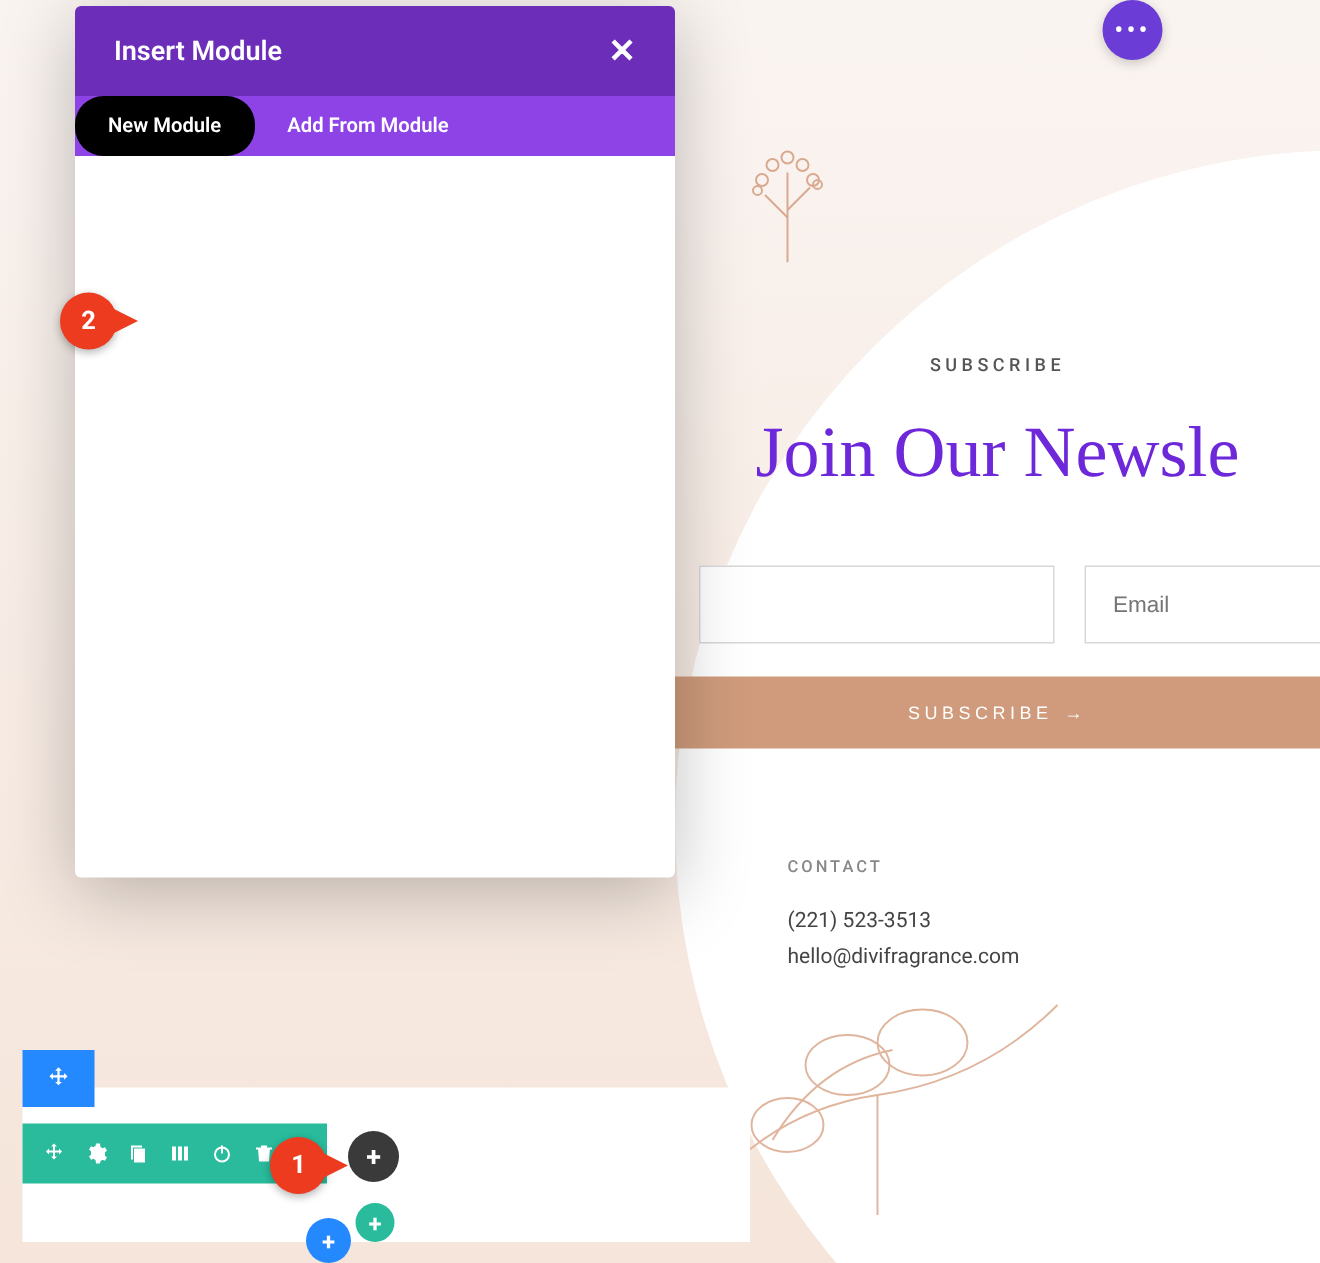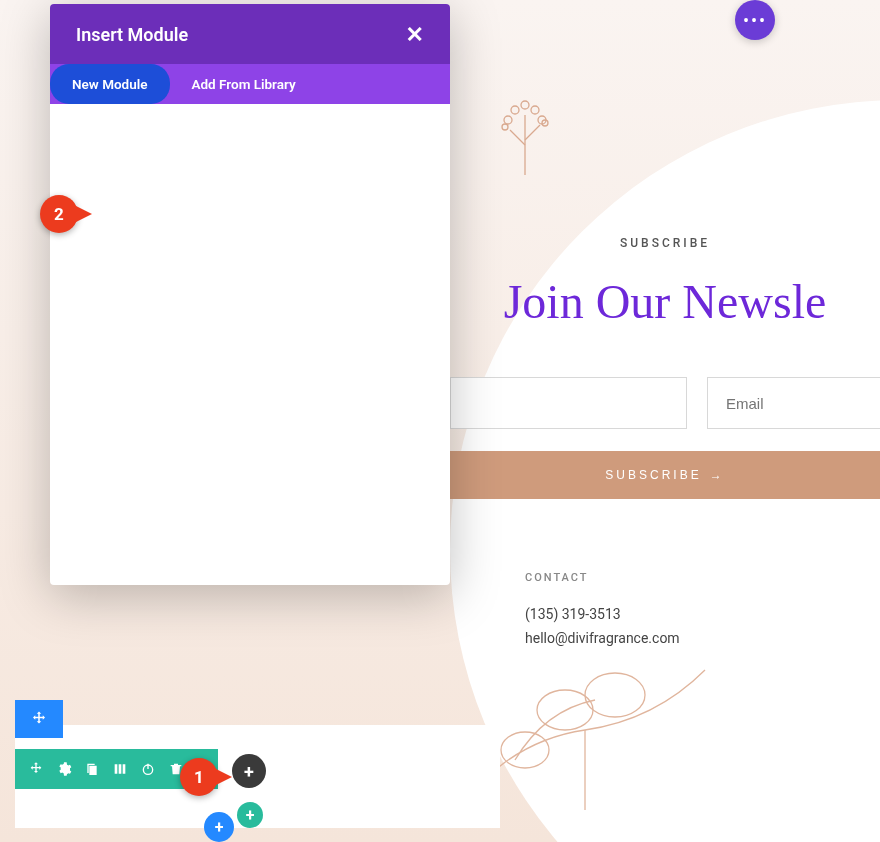--- a/index.html
+++ b/index.html
@@ -65,21 +65,21 @@
   .news .sub { text-align: center; letter-spacing: 3px; font-size: 12px; color: #555; font-weight: 500; }
   .news h1 {
     font-family: "Times New Roman", Georgia, serif;
     font-weight: 400;
     font-size: 48px;
     text-align: center;
     color: #6d28d9;
     margin-top: 24px;
     white-space: nowrap;
   }
-  .news .fields { display: flex; gap: 20px; margin-top: 48px; padding-left: 0; }
+  .news .fields { display: flex; gap: 20px; margin-top: 48px; padding-left: 16px; }
   .news input {
     flex: 1 1 0;
     height: 52px;
     border: 1px solid #d8d8d8;
     background: #fff;
     padding: 0 18px;
     font-size: 15px;
     color: #333;
   }
   .news .subscribe-btn {
@@ -140,21 +140,21 @@
     height: 40px;
   }
   .panel-tabs .tab {
     padding: 0 22px;
     display: flex; align-items: center;
     color: #fff;
     font-size: 13.5px;
     font-weight: 600;
     cursor: pointer;
   }
-  .panel-tabs .tab.active { background: #1d4ed8; border-radius: 19px; }
+  .panel-tabs .tab.active { background: #000000; border-radius: 19px; }
   .panel-body { padding: 30px; }
   .search {
     width: 100%;
     height: 36px;
     background: #ececef;
     border: none;
     border-radius: 3px;
     padding: 0 14px;
     font-size: 14px;
     color: #555;
@@ -309,21 +309,21 @@
     <input type="text" placeholder="Email" style="">
   </div>
   <button class="subscribe-btn">
     <span>SUBSCRIBE</span>
     <span class="arrow">→</span>
   </button>
 
   <div class="info-cols">
     <div>
       <h4>CONTACT</h4>
-      <p>(135) 319-3513</p>
+      <p>(221) 523-3513</p>
       <p>hello@divifragrance.com</p>
     </div>
   </div>
 </div>
 
 <div class="section-box"></div>
 
 <div class="blue-move">
   <svg width="18" height="18" viewBox="0 0 24 24" fill="currentColor">
     <path d="M12 2l3 3h-2v4h4V7l3 3-3 3v-2h-4v4h2l-3 3-3-3h2v-4H7v2l-3-3 3-3v2h4V5H9l3-3z"></path>
@@ -376,21 +376,21 @@
 
 <div class="panel">
   <div class="panel-header">
     <h2>Insert Module</h2>
     <div class="close">
       <span>✕</span>
     </div>
   </div>
   <div class="panel-tabs">
     <div class="tab active">New Module</div>
-    <div class="tab">Add From Library</div>
+    <div class="tab">Add From Module</div>
   </div>
 </div>
 
 <div class="callout callout1">
   <div class="bubble">2</div>
   <div class="tail"></div>
 </div>
 <div class="callout callout2">
   <div class="bubble">1</div>
   <div class="tail"></div>

